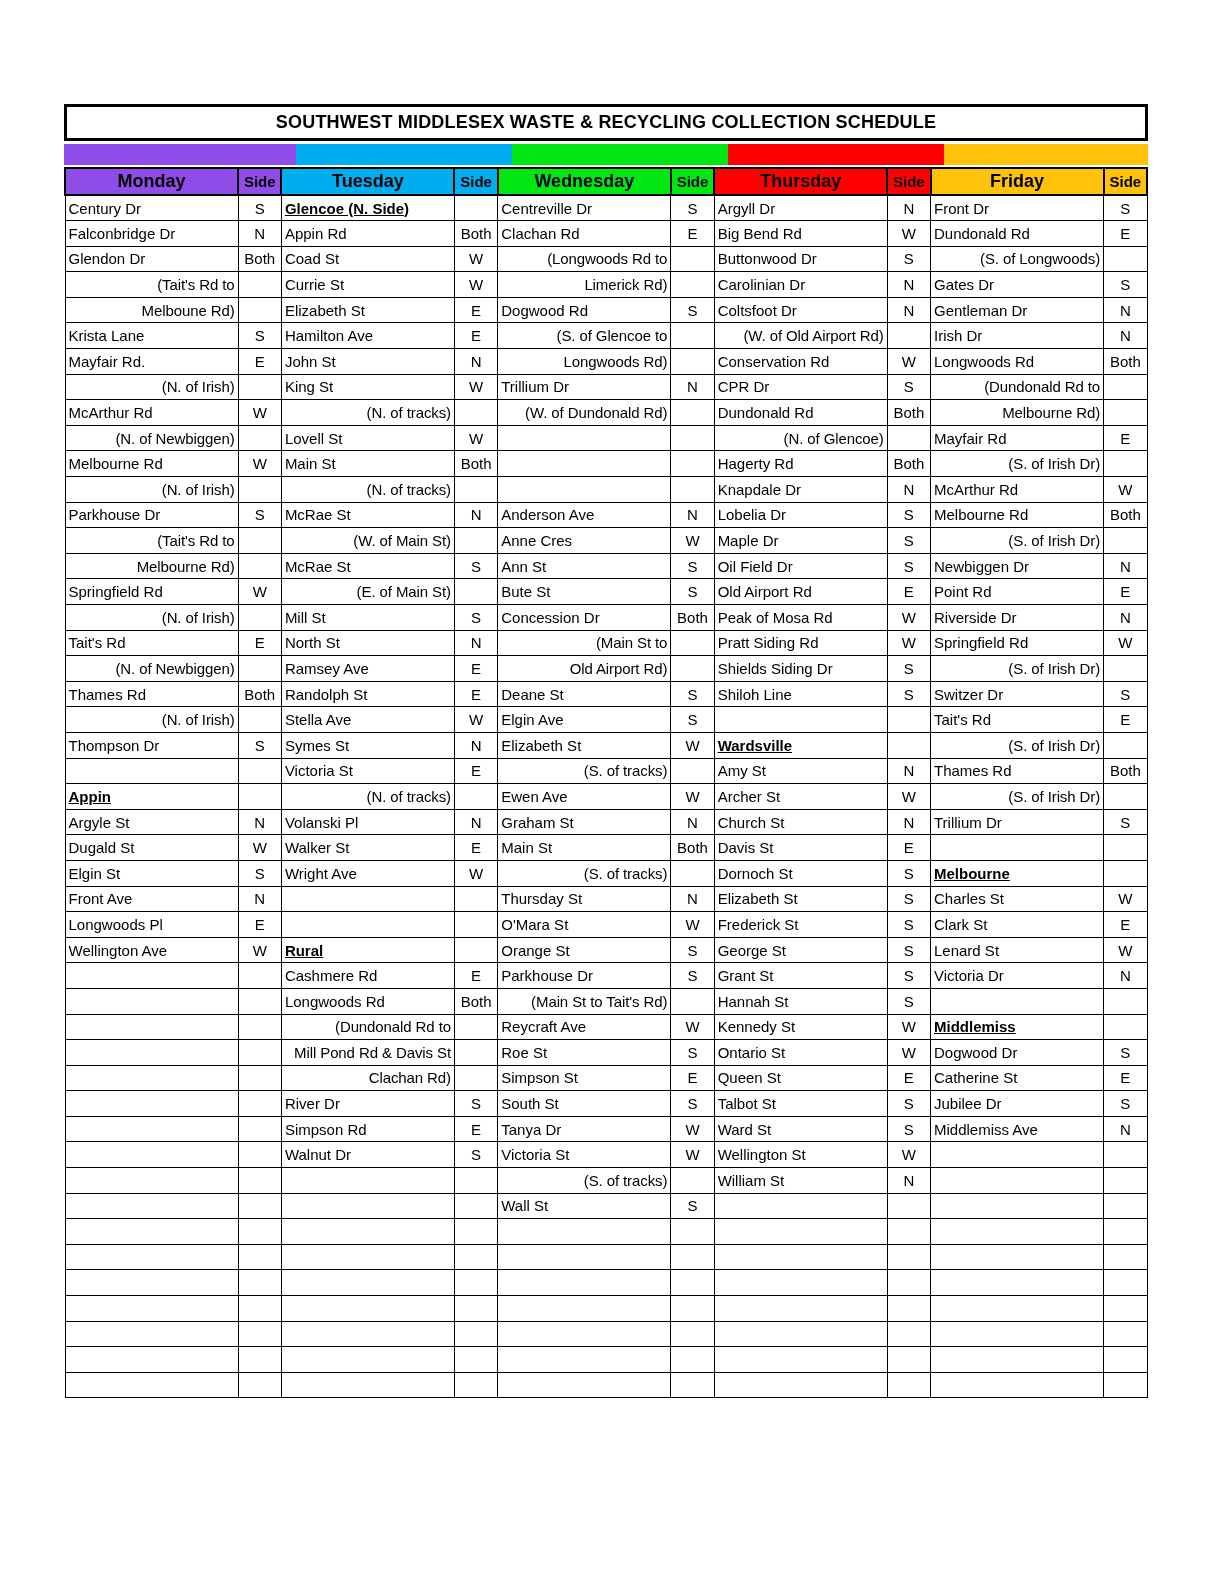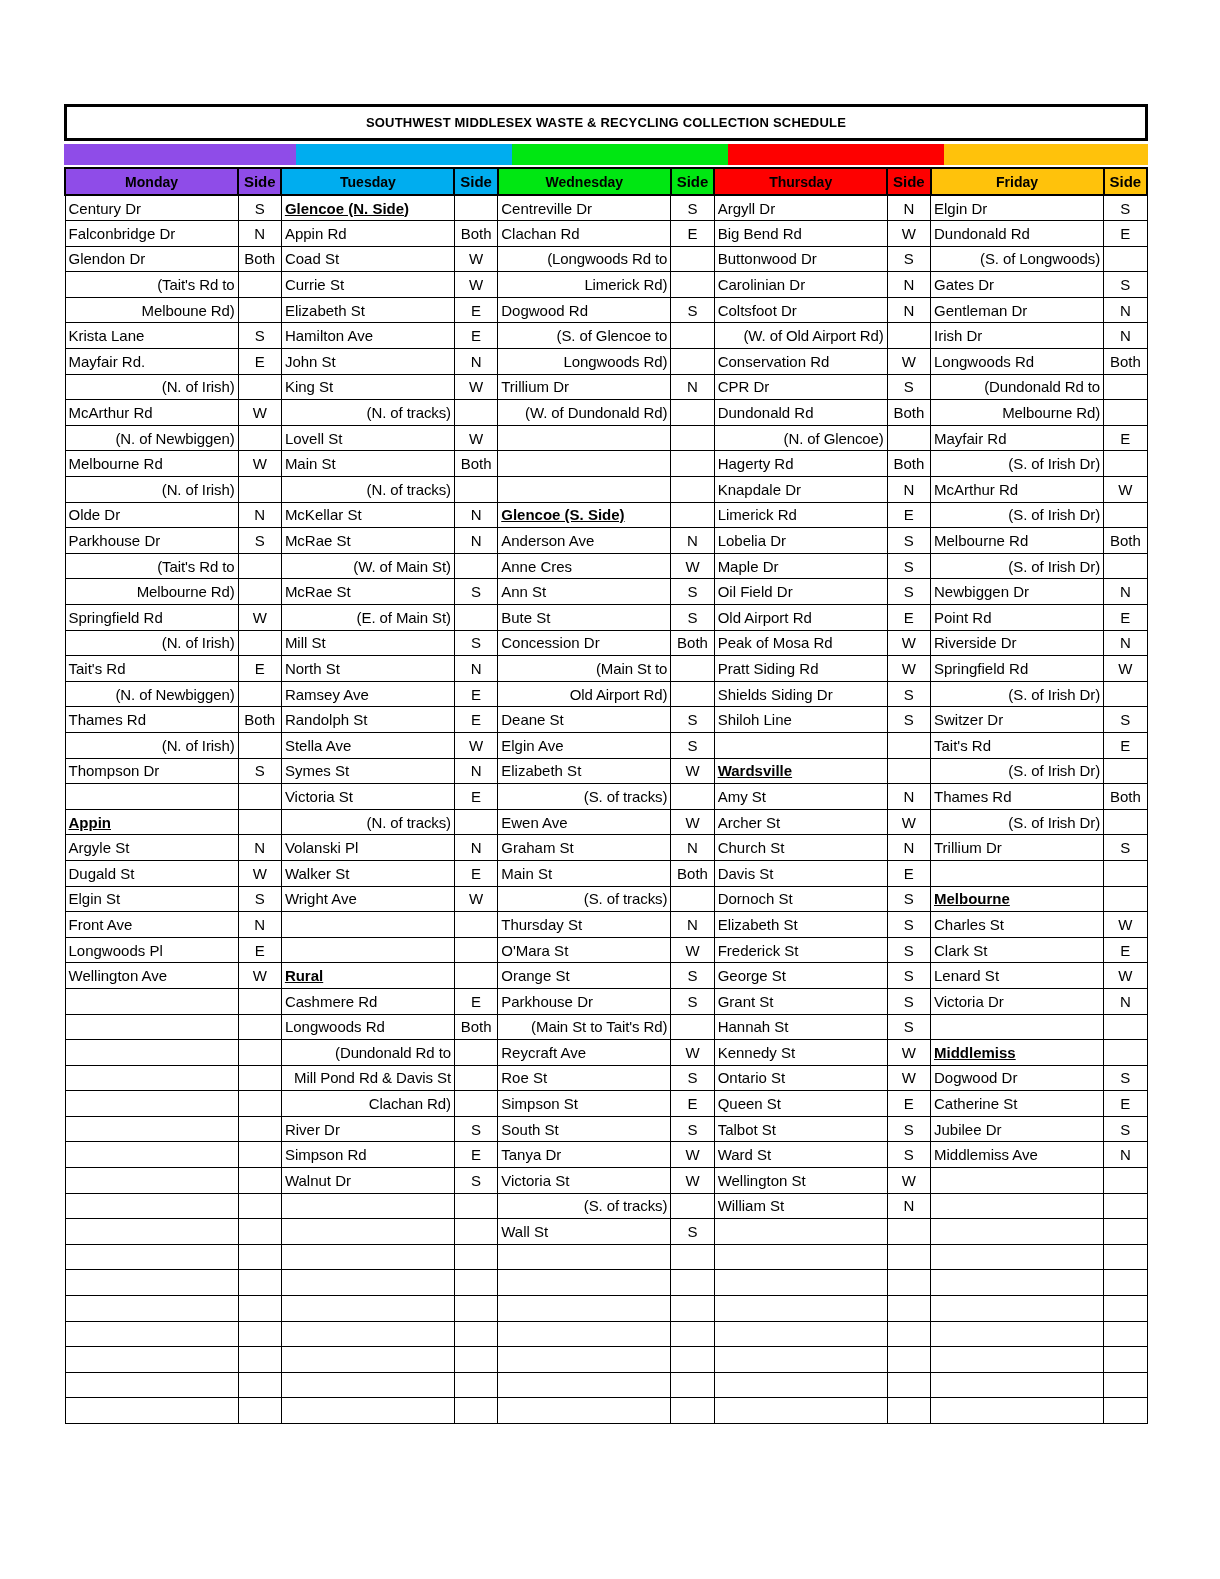--- a/index.html
+++ b/index.html
@@ -25,21 +25,21 @@
   .title-bar {
     border: 3px solid #000;
     height: 37px;
     display: flex;
     align-items: center;
     justify-content: center;
     background: #fff;
     box-sizing: border-box;
   }
   .title-bar .title-text {
-    font-size: 13px;
+    font-size: 18px;
     font-weight: bold;
     letter-spacing: 0.2px;
     color: #000;
     white-space: nowrap;
   }
 
   
   .color-strip {
     display: flex;
     height: 21px;
@@ -76,21 +76,21 @@
   col.c-side   { width: 42px;  }
 
   
   td.blk-start { border-left-width: 3.5px; }
   td.blk-end   { border-right-width: 3.5px; }
 
   
   tr.head td {
     text-align: center;
     font-weight: bold;
-    font-size: 14px;
+    font-size: 18px;
     height: 27px;
     border-width: 2px;
   }
   tr.head td.side-h { font-size: 15px; }
 
   
   .side-cell { text-align: center; font-size: 15.5px; }
   .street { text-align: left; }
   .sub {
     text-align: right;
@@ -159,21 +159,21 @@
     <tbody id="grid-body">
         <tr>
           <td class="blk-start street">Century Dr</td>
           <td class="side-cell blk-end">S</td>
           <td class="blk-start section">Glencoe (N. Side)</td>
           <td class="side-cell blk-end"></td>
           <td class="blk-start street">Centreville Dr</td>
           <td class="side-cell blk-end">S</td>
           <td class="blk-start street">Argyll Dr</td>
           <td class="side-cell blk-end">N</td>
-          <td class="blk-start street">Elgin Dr</td>
+          <td class="blk-start street">Front Dr</td>
           <td class="side-cell blk-end">S</td>
         </tr>
         <tr>
           <td class="blk-start street">Falconbridge Dr</td>
           <td class="side-cell blk-end">N</td>
           <td class="blk-start street">Appin Rd</td>
           <td class="side-cell blk-end">Both</td>
           <td class="blk-start street">Clachan Rd</td>
           <td class="side-cell blk-end">E</td>
           <td class="blk-start street">Big Bend Rd</td>
@@ -293,32 +293,20 @@
           <td class="blk-start sub">(N. of Irish)</td>
           <td class="side-cell blk-end"></td>
           <td class="blk-start sub">(N. of tracks)</td>
           <td class="side-cell blk-end"></td>
           <td class="blk-start street"></td>
           <td class="side-cell blk-end"></td>
           <td class="blk-start street">Knapdale Dr</td>
           <td class="side-cell blk-end">N</td>
           <td class="blk-start street">McArthur Rd</td>
           <td class="side-cell blk-end">W</td>
-        </tr>
-        <tr>
-          <td class="blk-start street">Olde Dr</td>
-          <td class="side-cell blk-end">N</td>
-          <td class="blk-start street">McKellar St</td>
-          <td class="side-cell blk-end">N</td>
-          <td class="blk-start section">Glencoe (S. Side)</td>
-          <td class="side-cell blk-end"></td>
-          <td class="blk-start street">Limerick Rd</td>
-          <td class="side-cell blk-end">E</td>
-          <td class="blk-start sub">(S. of Irish Dr)</td>
-          <td class="side-cell blk-end"></td>
         </tr>
         <tr>
           <td class="blk-start street">Parkhouse Dr</td>
           <td class="side-cell blk-end">S</td>
           <td class="blk-start street">McRae St</td>
           <td class="side-cell blk-end">N</td>
           <td class="blk-start street">Anderson Ave</td>
           <td class="side-cell blk-end">N</td>
           <td class="blk-start street">Lobelia Dr</td>
           <td class="side-cell blk-end">S</td>

